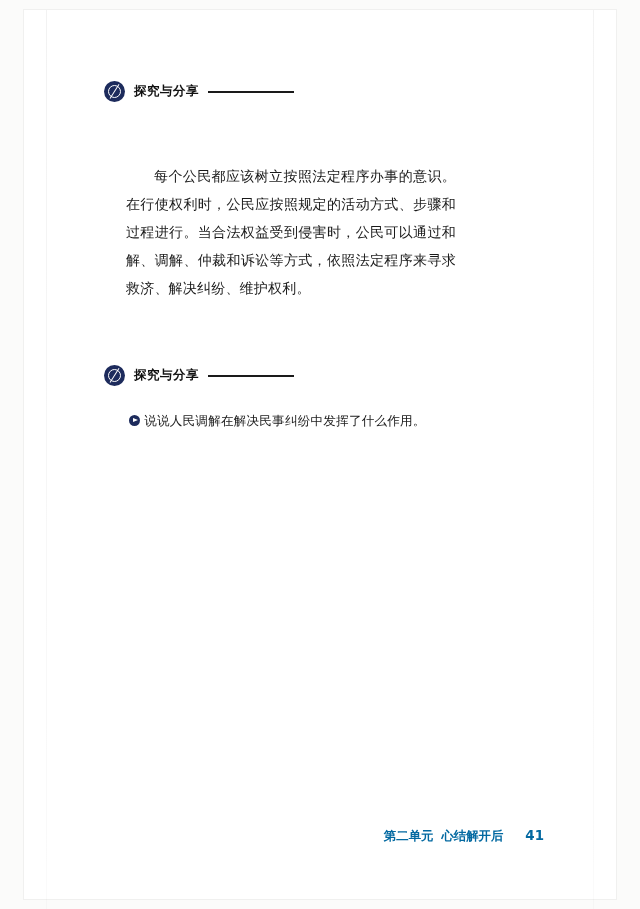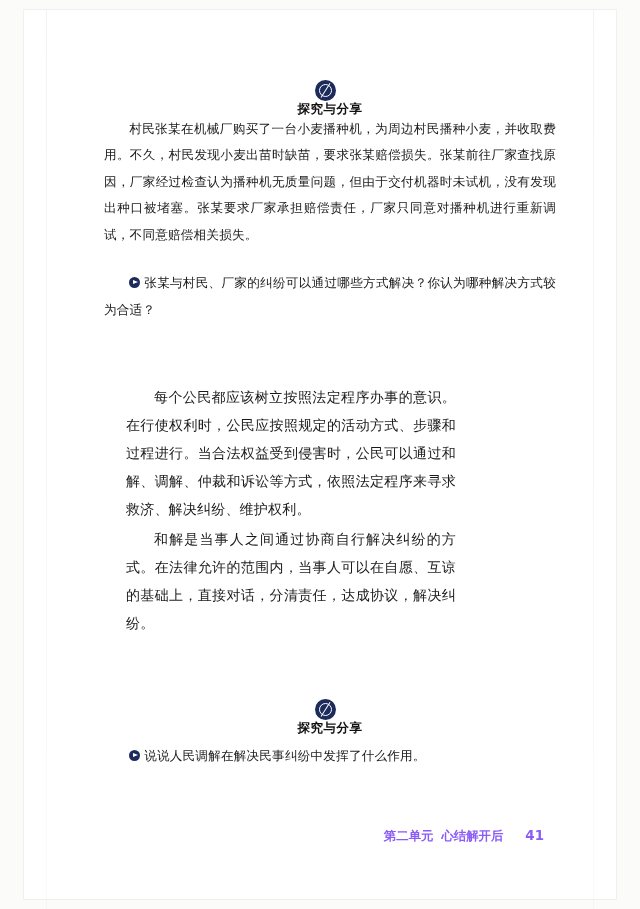--- a/index.html
+++ b/index.html
@@ -38,21 +38,20 @@
     top: 70px;
     width: 452px;
   }
 
   
   .sec-head {
     display: flex;
     align-items: center;
     margin: 0 0 14px 0;
     height: 22px;
-    flex-direction: column;
   }
   .sec-icon {
     width: 21px;
     height: 21px;
     border-radius: 50%;
     background: #1d2b5c;
     position: relative;
     flex: 0 0 auto;
     margin-right: 9px;
   }
@@ -161,21 +160,21 @@
   .footer {
     position: absolute;
     left: 80px;
     right: 72px;
     bottom: 54px;
     display: flex;
     align-items: baseline;
     justify-content: flex-end;
     font-size: 12.4px;
     font-weight: bold;
-    color: #8b5cf6;
+    color: #0369a1;
   }
   .footer .unit {
     margin-right: 8px;
   }
   .footer .chapter {
     margin-right: 22px;
   }
   .footer .pageno {
     font-size: 13.4px;
   }
@@ -200,28 +199,23 @@
     <div class="edge-r"></div>
 
     <div class="content">
 
       <div class="sec-head">
         <span class="sec-icon"></span>
         <span class="sec-title">探究与分享</span>
         <span class="sec-rule"></span>
       </div>
 
-      <div class="case-block">
-        <p class="indent">村民张某在机械厂购买了一台小麦播种机，为周边村民播种小麦，并收取费用。不久，村民发现小麦出苗时缺苗，要求张某赔偿损失。张某前往厂家查找原因，厂家经过检查认为播种机无质量问题，但由于交付机器时未试机，没有发现出种口被堵塞。张某要求厂家承担赔偿责任，厂家只同意对播种机进行重新调试，不同意赔偿相关损失。</p>
-        <p class="question"><span class="q-bullet"></span><span>张某与村民、厂家的纠纷可以通过哪些方式解决？你认为哪种解决方式较为合适？</span></p>
-      </div>
 
       <div class="prose">
         <p>每个公民都应该树立按照法定程序办事的意识。在行使权利时，公民应按照规定的活动方式、步骤和过程进行。当合法权益受到侵害时，公民可以通过和解、调解、仲裁和诉讼等方式，依照法定程序来寻求救济、解决纠纷、维护权利。</p>
-        <p>和解是当事人之间通过协商自行解决纠纷的方式。在法律允许的范围内，当事人可以在自愿、互谅的基础上，直接对话，分清责任，达成协议，解决纠纷。</p>
       </div>
 
       <div class="sec-head sec2">
         <span class="sec-icon"></span>
         <span class="sec-title">探究与分享</span>
         <span class="sec-rule"></span>
       </div>
 
       <div class="case-block">
         <p class="question"><span class="q-bullet"></span><span>说说人民调解在解决民事纠纷中发挥了什么作用。</span></p>

